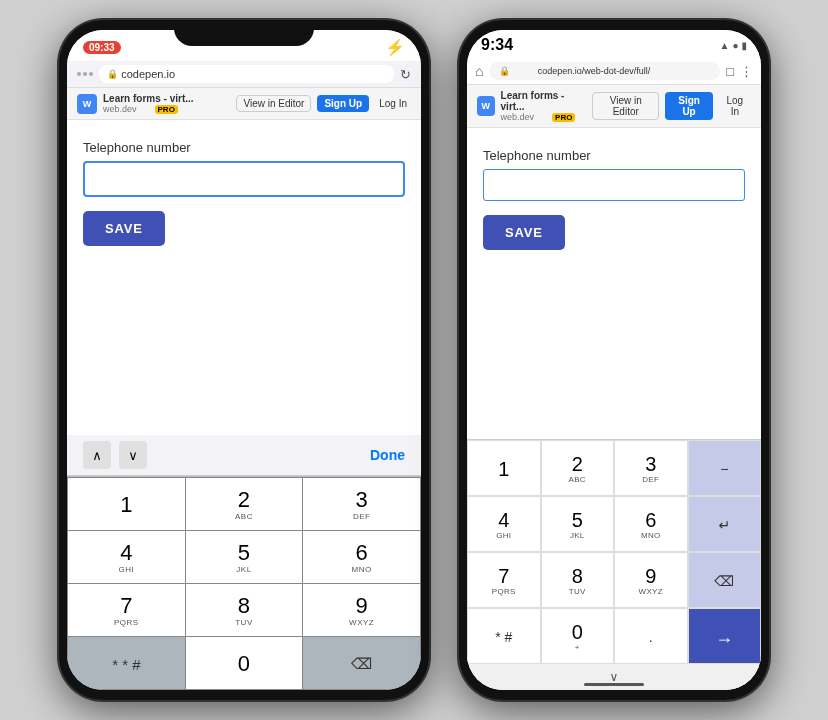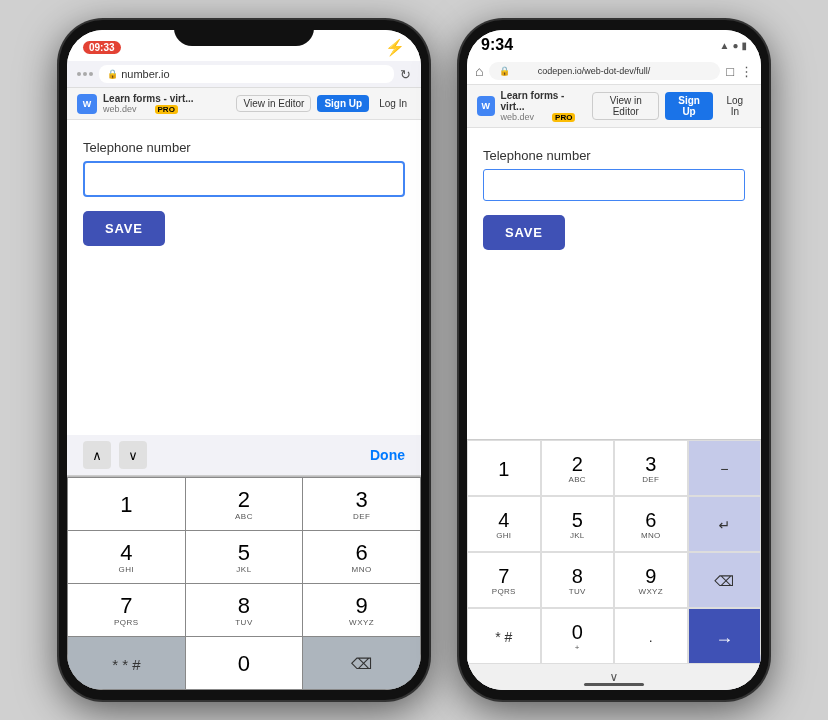--- a/index.html
+++ b/index.html
@@ -421,21 +421,21 @@
       </div>
 
       <div class="browser-bar">
         <div class="browser-dots">
           <div class="browser-dot"></div>
           <div class="browser-dot"></div>
           <div class="browser-dot"></div>
         </div>
         <div class="url-bar">
           <span class="lock-icon">🔒</span>
-          <span>number.io</span>
+          <span>codepen.io</span>
         </div>
         <span class="reload-btn">↻</span>
       </div>
 
       <div class="toolbar">
         <div class="toolbar-logo">
           <span>W</span>
         </div>
         <div>
           <div class="toolbar-site">Learn forms - virt...</div>

